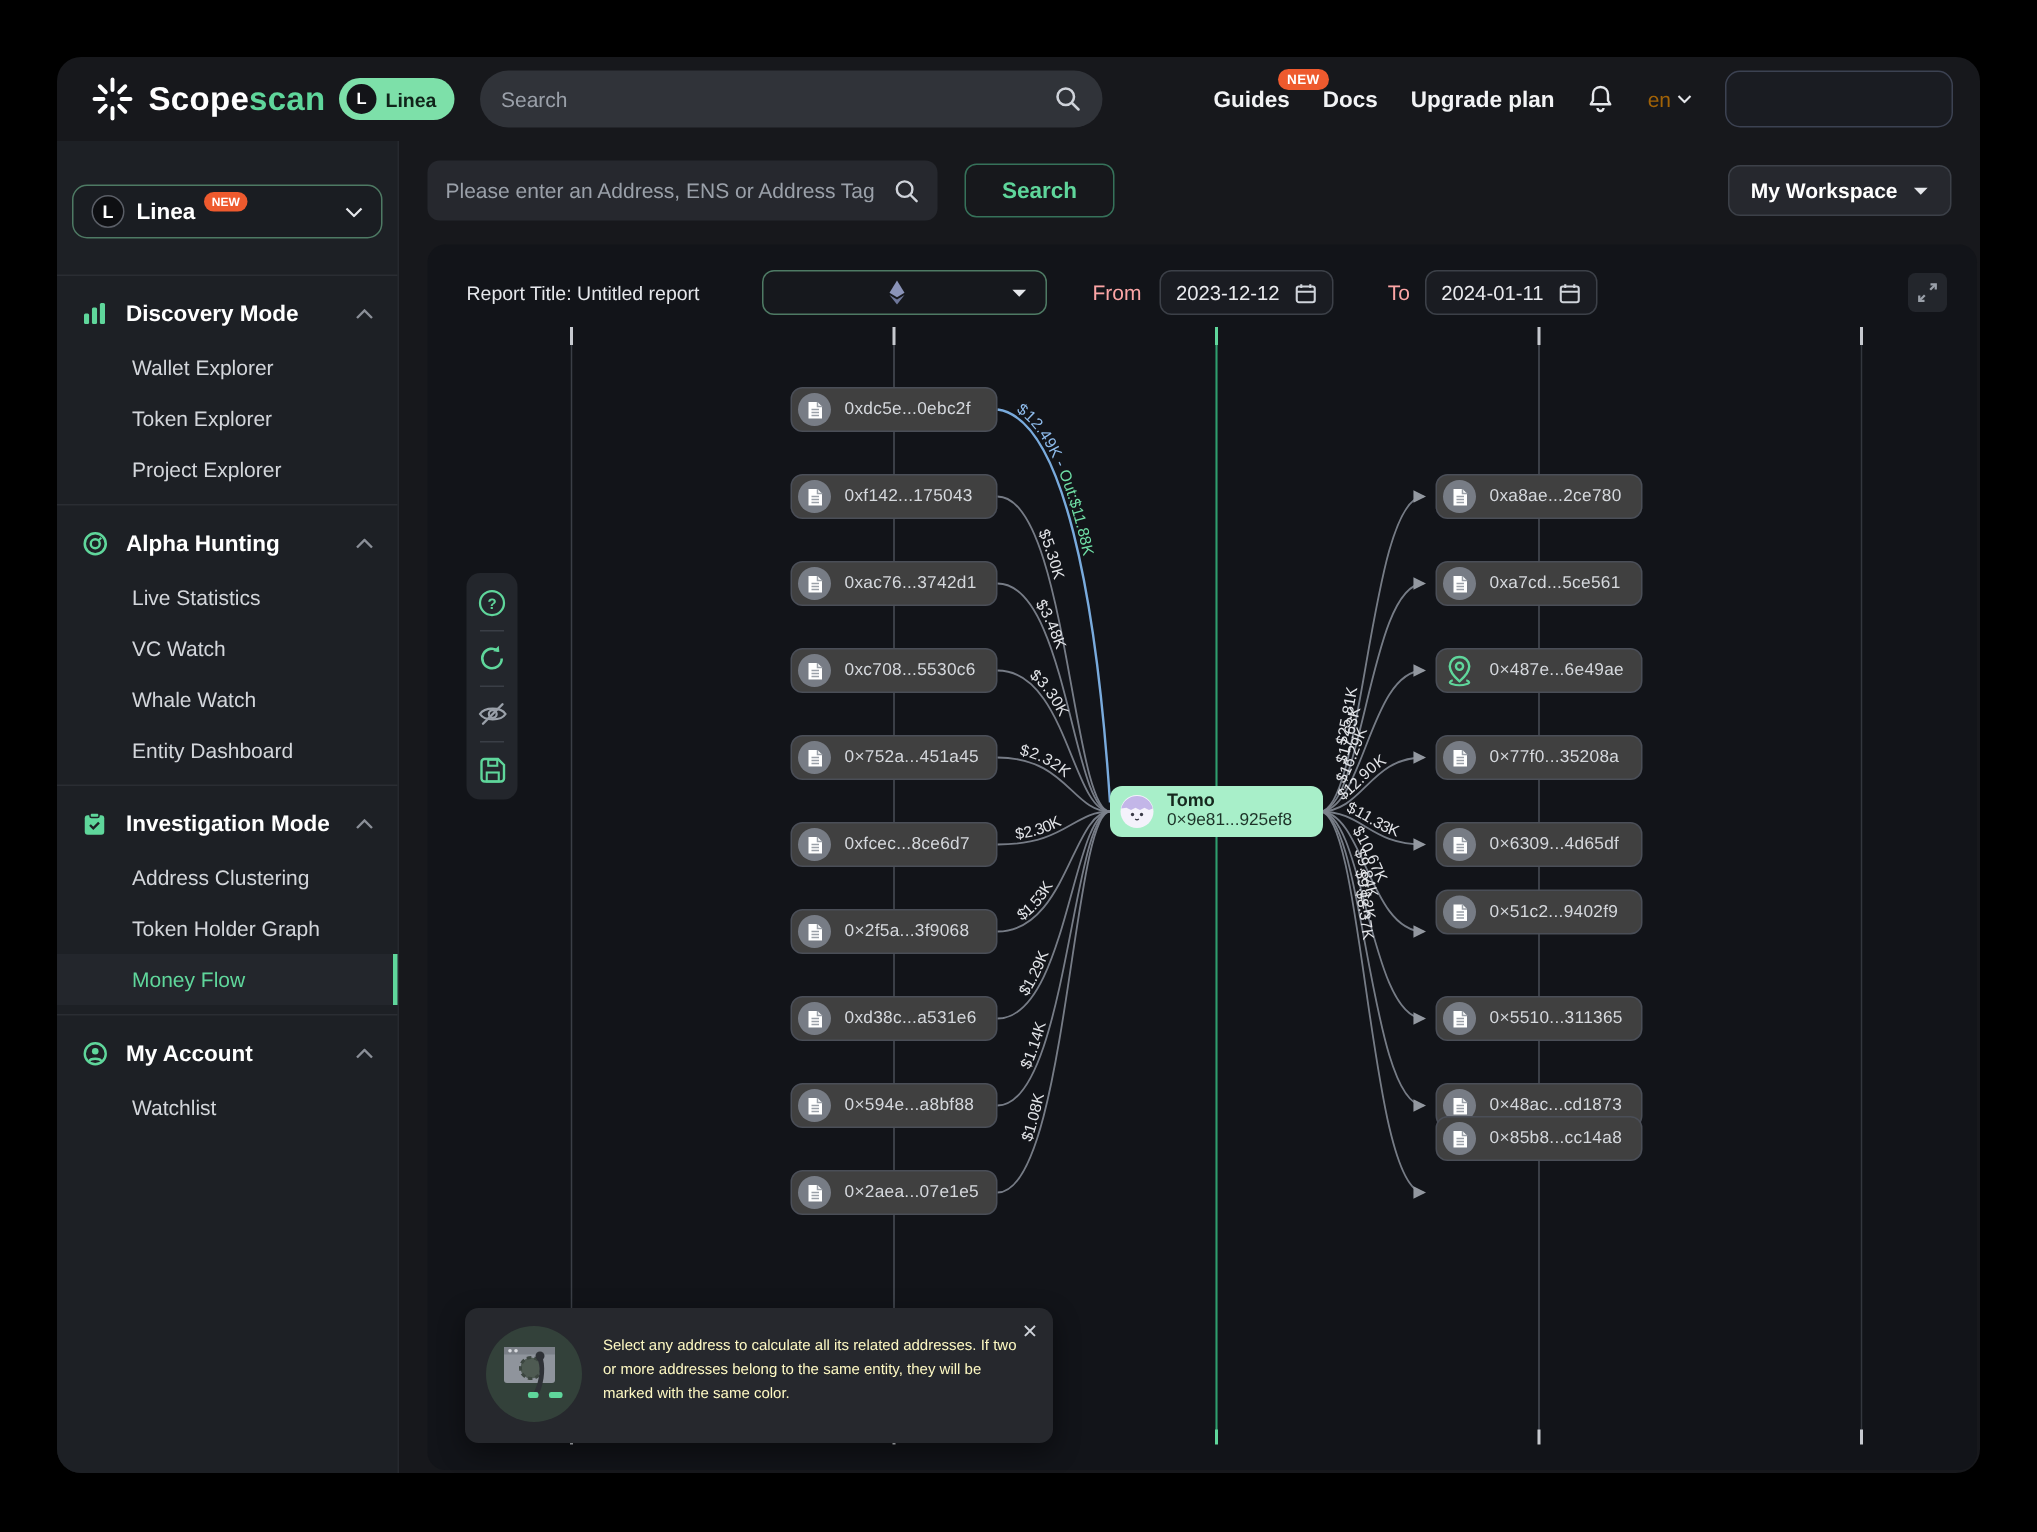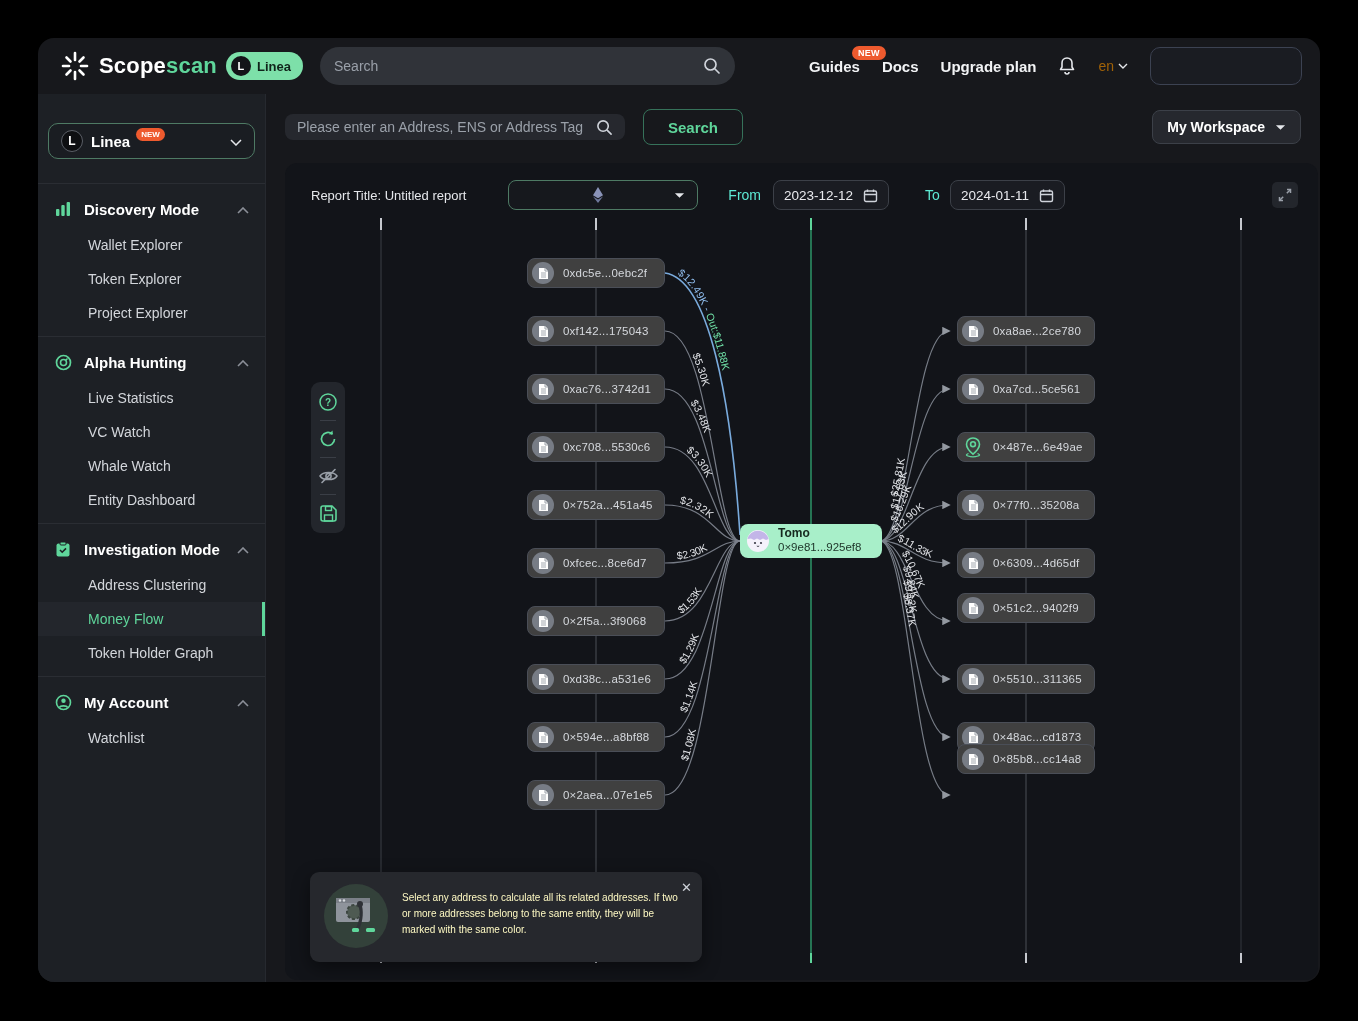--- a/index.html
+++ b/index.html
@@ -32,31 +32,31 @@
   .side-row .txt { color:#fff; font-size:15px; font-weight:bold; flex:1; }
   .side-sub { display:block; padding:9px 16px 9px 50px; color:#d3d6db; font-size:14px; cursor:pointer; }
   .side-sub.active { background:#23262c; color:#5fd69b; border-right:3px solid #5fd69b; }
   .side-div { height:1px; background:#2a2d33; margin:6px 0; }
   .chev { color:#8b8f98; }
   .sicon { width:18px; display:flex; justify-content:center; }
 
   
   .content { position:absolute; left:228px; top:56px; width:1054px; height:888px; }
   .search-row { position:absolute; left:19px; top:14px; width:1016px; height:38px; display:flex; align-items:center; }
-  .addr-input { width:340px; height:26px; background:#26282e; border-radius:8px; display:flex; align-items:center; padding:0 12px; }
+  .addr-input { width:340px; height:40px; background:#26282e; border-radius:8px; display:flex; align-items:center; padding:0 12px; }
   .addr-input input { flex:1; background:transparent; border:none; outline:none; color:#cfd3da; font-size:14px; font-family:"Liberation Sans",sans-serif; }
   .addr-input input::placeholder { color:#9aa0a9; }
   .btn-search { margin-left:18px; width:100px; height:36px; border:1px solid #36725a; border-radius:8px; background:transparent; color:#5fd69b; font-size:15px; font-weight:bold; cursor:pointer; font-family:"Liberation Sans",sans-serif; }
   .btn-workspace { margin-left:auto; height:34px; background:#26282e; border:1px solid #3c4048; border-radius:8px; color:#fff; font-size:14px; font-weight:bold; display:flex; align-items:center; gap:10px; padding:0 14px; cursor:pointer; }
 
   .panel { position:absolute; left:19px; top:69px; width:1033px; height:817px; background:#121419; border-radius:12px; }
   .panel-header { position:absolute; left:26px; top:17px; right:20px; height:30px; display:flex; align-items:center; }
   .report-title { color:#e5e7eb; font-size:13px; }
   .token-select { margin-left:42px; width:190px; height:30px; border:1px solid #4e7a64; border-radius:8px; display:flex; align-items:center; justify-content:space-between; padding:0 12px; cursor:pointer; background:#16181d; }
-  .date-label { color:#5eead4; font-size:14px; }
+  .date-label { color:#fca5a5; font-size:14px; }
   .date-box { height:30px; background:#1a1c22; border:1px solid #3c4048; border-radius:8px; display:flex; align-items:center; gap:10px; padding:0 10px; color:#e9eaee; font-size:13.5px; cursor:pointer; }
   .fs-btn { margin-left:auto; width:26px; height:26px; border-radius:5px; background:#23262c; display:flex; align-items:center; justify-content:center; cursor:pointer; }
 
   .canvas { position:absolute; left:0; top:0; width:1033px; height:817px; }
   svg.edges { position:absolute; left:0; top:0; }
   .flow-node { position:absolute; width:138px; height:30px; background:#404040; border:1px solid #4a4e57; border-radius:8px; display:flex; align-items:center; gap:9px; padding:0 4px 0 4px; cursor:pointer; }
   .flow-node .nico { width:22px; height:22px; border-radius:50%; background:#777c85; display:flex; align-items:center; justify-content:center; flex:none; }
   .flow-node .nico.pin { background:transparent; }
   .flow-node .addr { color:#d5d8dd; font-size:11.5px; letter-spacing:.2px; }
   .center-node { position:absolute; left:455px; top:361px; width:142px; height:34px; background:#a8efc9; border-radius:8px; display:flex; align-items:center; gap:8px; padding:0 6px; cursor:pointer; z-index:3; }
@@ -182,22 +182,22 @@
             <rect x="5" y="1" width="6" height="3" rx="1" fill="#5fd69b" stroke="#1d2025" stroke-width="1"></rect>
             <polyline points="5,9 7.2,11.2 11,7.4" fill="none" stroke="#1d2025" stroke-width="1.6"></polyline>
           </svg>
       </span>
       <span class="txt">Investigation Mode</span>
       <span class="chev"><svg width="12" height="7" viewBox="0 0 12 7">
             <polyline points="1,6 6,1 11,6" fill="none" stroke="#8b8f98" stroke-width="1.6"></polyline>
           </svg></span>
     </div>
     <span class="side-sub">Address Clustering</span>
+    <span class="side-sub">Token Holder Graph</span>
     <span class="side-sub active">Money Flow</span>
-    <span class="side-sub">Token Holder Graph</span>
     <div class="side-div"></div>
 
     <div class="side-row">
       <span class="sicon">
         <svg width="17" height="17" viewBox="0 0 17 17">
             <circle cx="8.5" cy="8.5" r="7" fill="none" stroke="#5fd69b" stroke-width="1.6"></circle>
             <circle cx="8.5" cy="6.8" r="2.2" fill="#5fd69b"></circle>
             <path d="M4.5 13.5 C5.3 11.3 11.7 11.3 12.5 13.5" fill="none" stroke="#5fd69b" stroke-width="1.6"></path>
           </svg>
       </span>

